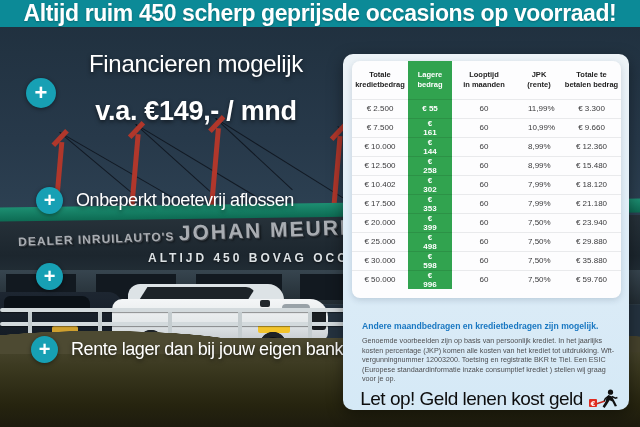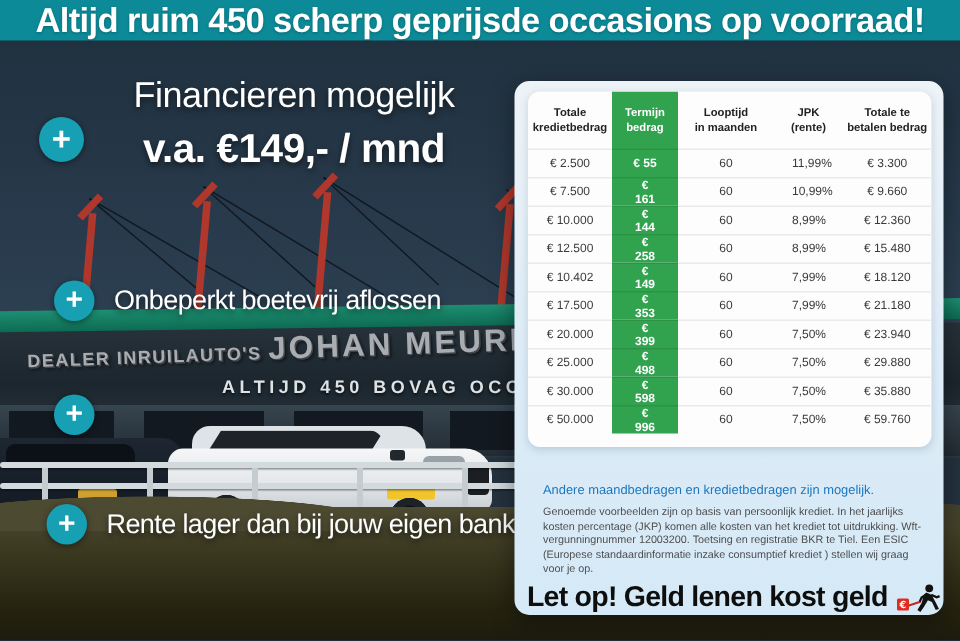--- a/index.html
+++ b/index.html
@@ -68,21 +68,21 @@
   
   .usps{position:absolute;left:0;top:0;width:345px;height:427px;z-index:9;}
   .plus-badge{width:27px;height:27px;border-radius:50%;background:var(--teal-badge);
               color:#fff;display:flex;align-items:center;justify-content:center;
               font-size:20px;font-weight:bold;flex:0 0 27px;
               box-shadow:0 1px 4px rgba(0,0,0,.45);text-shadow:none;}
   .usp-hero{position:absolute;left:26px;top:50px;width:300px;display:flex;gap:10px;}
   .usp-hero .plus-badge{width:30px;height:30px;flex-basis:30px;margin-top:28px;font-size:22px;}
   .hero-text{flex:1;text-align:center;color:#fff;text-shadow:0 2px 4px rgba(0,0,0,.55);}
   .hero-l1{font-size:24px;font-weight:400;letter-spacing:-0.3px;}
-  .hero-l2{font-size:27px;font-weight:bold;margin-top:6px;letter-spacing:-0.3px;}
+  .hero-l2{font-size:27px;font-weight:bold;margin-top:18px;letter-spacing:-0.3px;}
   .usp{position:absolute;display:flex;align-items:center;gap:13px;color:#fff;}
   .usp .label{font-size:18px;letter-spacing:-0.4px;white-space:nowrap;
               text-shadow:0 2px 4px rgba(0,0,0,.6);}
   .usp2{left:36px;top:187px;}
   .usp3{left:36px;top:263px;}
   .usp4{left:31px;top:336px;}
 
   
   .finance-card{position:absolute;left:343px;top:54px;width:286px;height:356px;z-index:9;
        border-radius:10px;box-shadow:0 5px 16px rgba(0,0,0,.4);
@@ -91,24 +91,24 @@
   .table-card{margin:7px 8px 0 9px;background:#fdfdfe;border-radius:8px;
        box-shadow:0 2px 6px rgba(40,60,90,.18);overflow:hidden;height:245px;}
   table{border-collapse:collapse;width:269px;table-layout:fixed;}
   col.c1{width:56px;} col.c2{width:44px;} col.c3{width:64px;} col.c4{width:46px;} col.c5{width:59px;}
   th{font-size:7.5px;font-weight:bold;color:#222;text-align:center;vertical-align:middle;
      height:38px;line-height:10px;padding:0 1px;}
   td{font-size:8px;color:#3a3a3c;text-align:center;height:17.8px;padding:0 12px;
      border-top:1px solid #e9eaec;}
   th.green,td.green{background:var(--green);color:#fff;font-weight:bold;}
   td.green{border-top:1px solid rgba(0,0,0,.10);}
-  .note{margin:23px 14px 0 19px;color:var(--blue);font-weight:normal;font-size:8.6px;}
+  .note{margin:23px 14px 0 19px;color:var(--blue);font-weight:bold;font-size:8.6px;}
   .disclaimer{margin:5px 14px 0 19px;color:#4e4e50;font-size:7.2px;line-height:9.6px;}
   .warning-row{margin:4px 10px 0 16px;display:flex;align-items:center;justify-content:center;gap:5px;}
-  .warning-text{color:#0e0e0e;font-weight:bold;font-size:19px;letter-spacing:-0.5px;white-space:nowrap;}
+  .warning-text{color:#0e0e0e;font-weight:normal;font-size:19px;letter-spacing:-0.5px;white-space:nowrap;}
   .warning-icon{display:inline-flex;}
 </style>
 </head>
 <body>
 
 <div class="photo">
   <div class="sky"></div>
 
   <div class="mast" style="left:56px;top:142px;height:76px;">
       <div class="arm"></div>
@@ -207,21 +207,21 @@
           <col class="c4">
           <col class="c5">
         </colgroup>
       <thead>
           <tr>
             <th>
               <div>Totale</div>
               <div>kredietbedrag</div>
             </th>
             <th class="green">
-              <div>Termijn</div>
+              <div>Lagere</div>
               <div>bedrag</div>
             </th>
             <th>
               <div>Looptijd</div>
               <div>in maanden</div>
             </th>
             <th>
               <div>JPK</div>
               <div>(rente)</div>
             </th>
@@ -255,21 +255,21 @@
           </tr>
           <tr>
             <td>€ 12.500</td>
             <td class="green">€ 258</td>
             <td>60</td>
             <td>8,99%</td>
             <td>€ 15.480</td>
           </tr>
           <tr>
             <td>€ 10.402</td>
-            <td class="green">€ 149</td>
+            <td class="green">€ 302</td>
             <td>60</td>
             <td>7,99%</td>
             <td>€ 18.120</td>
           </tr>
           <tr>
             <td>€ 17.500</td>
             <td class="green">€ 353</td>
             <td>60</td>
             <td>7,99%</td>
             <td>€ 21.180</td>

